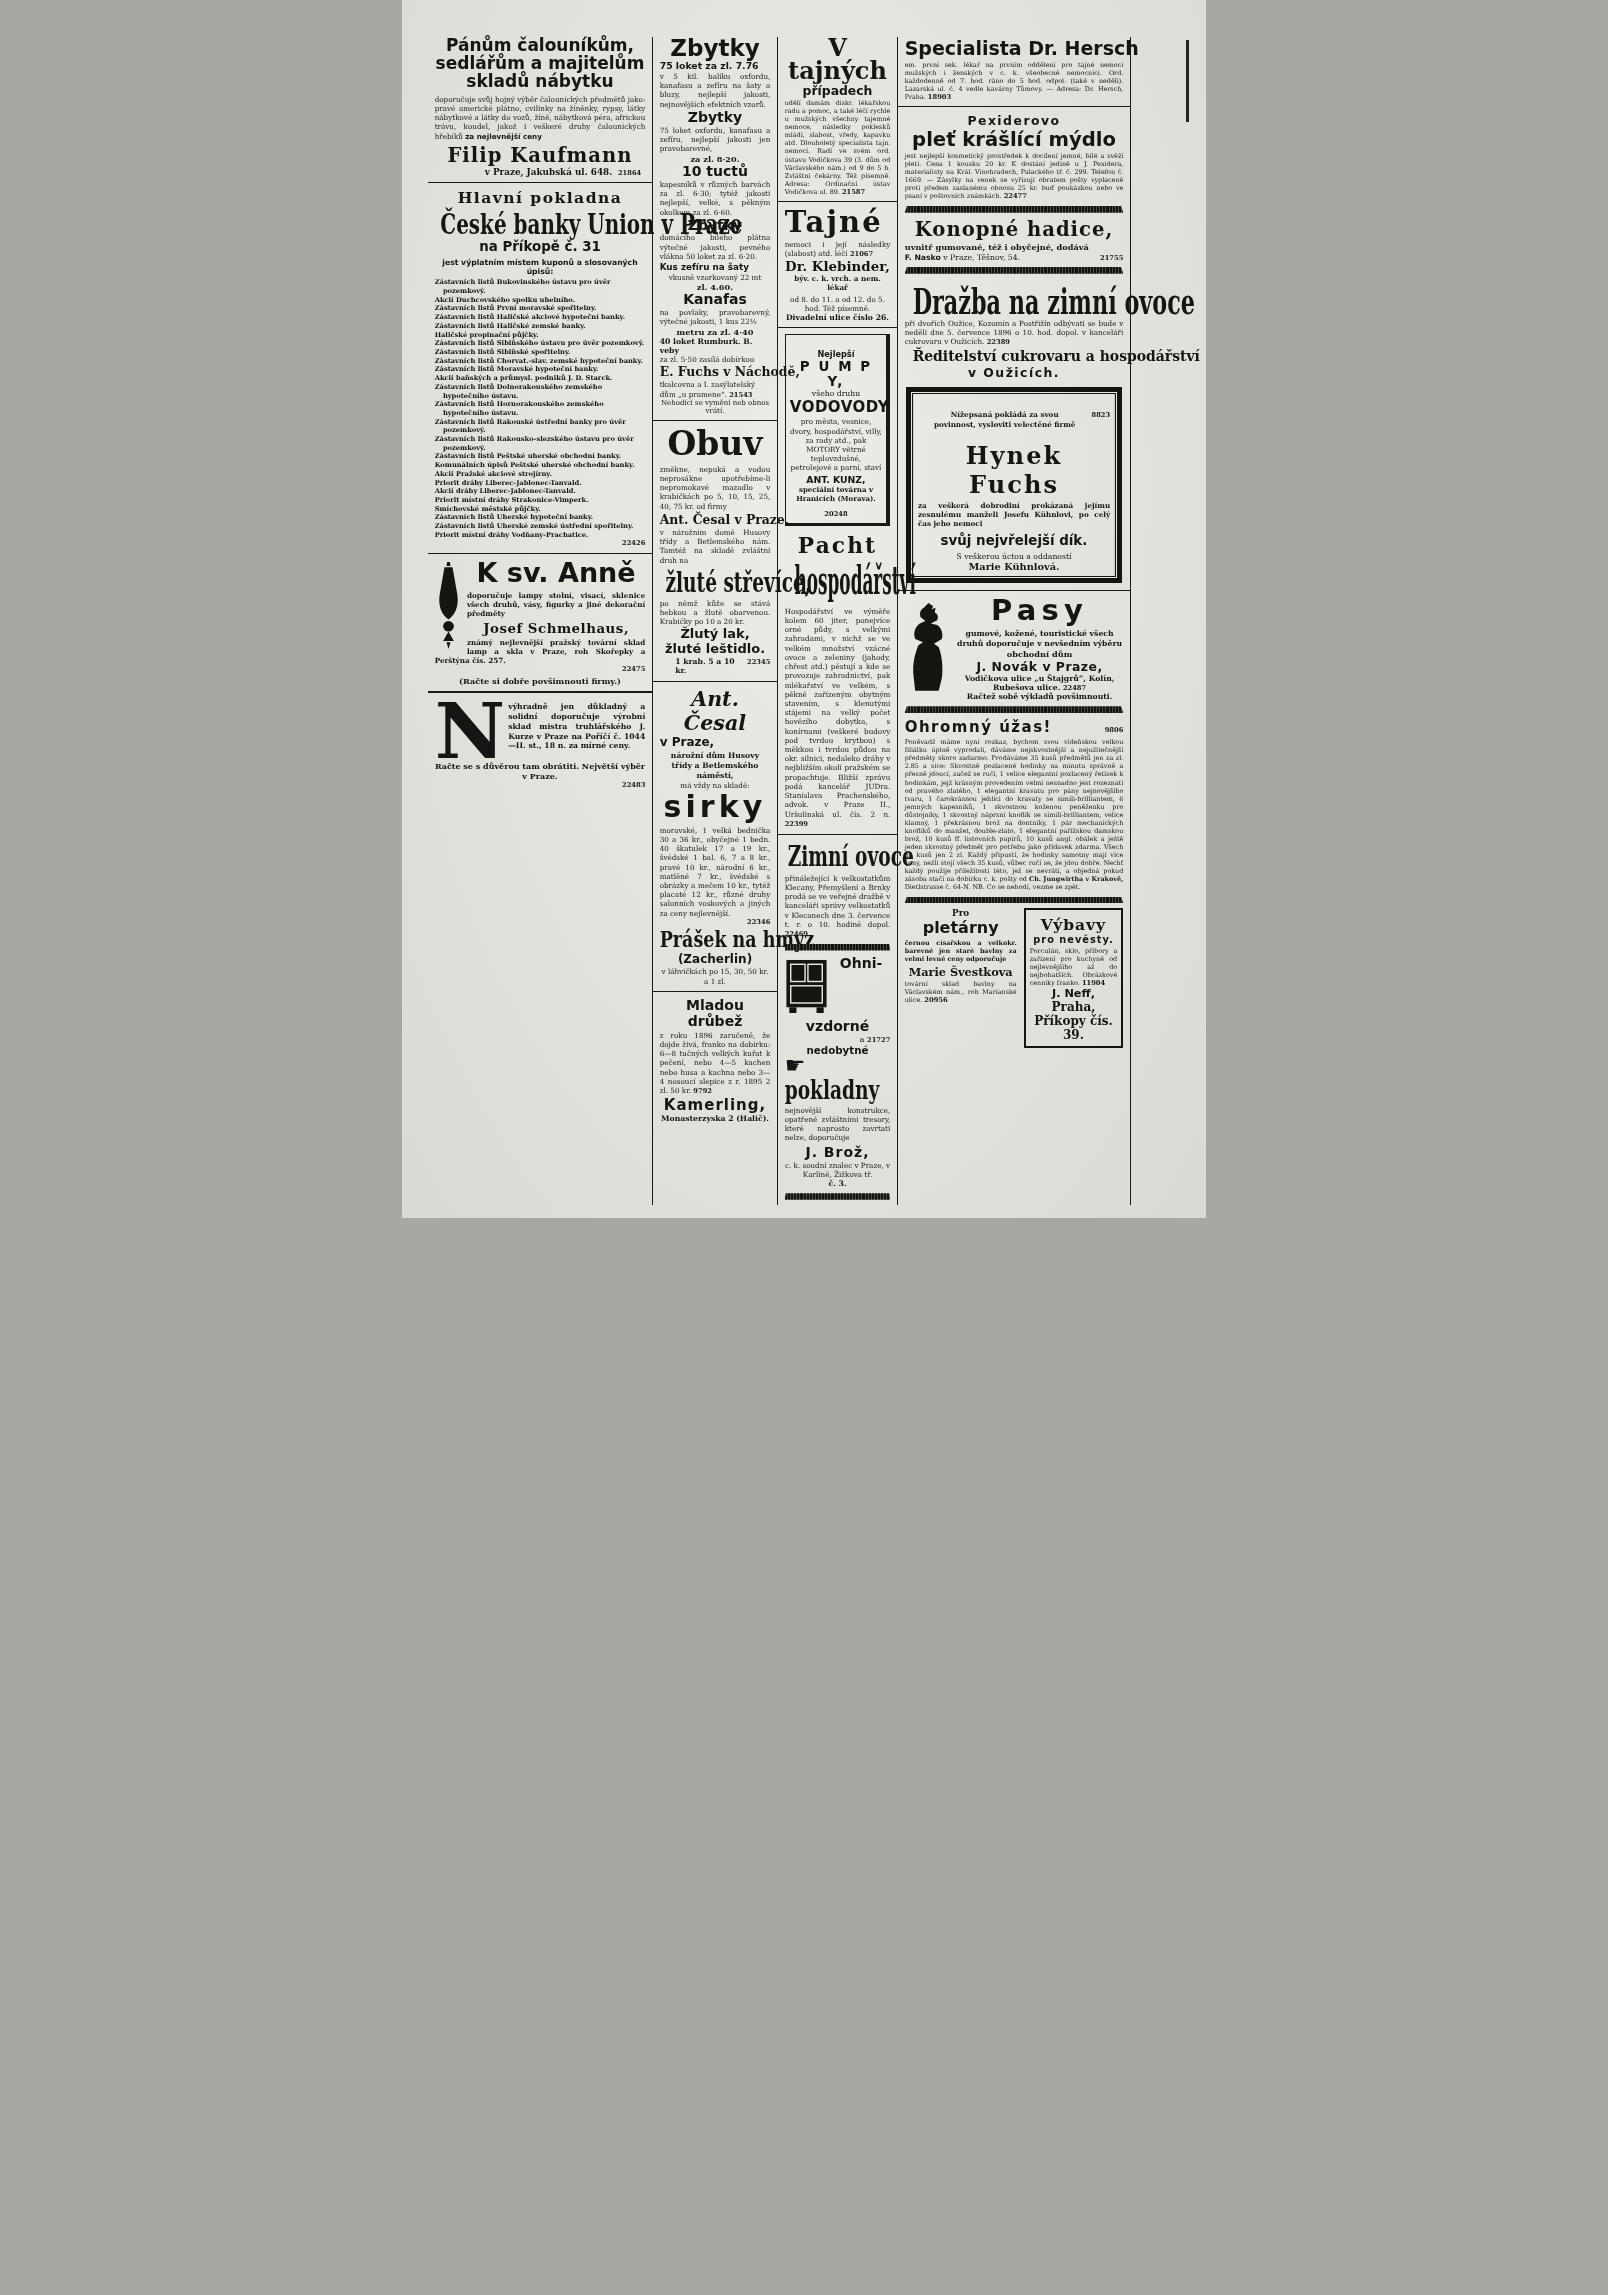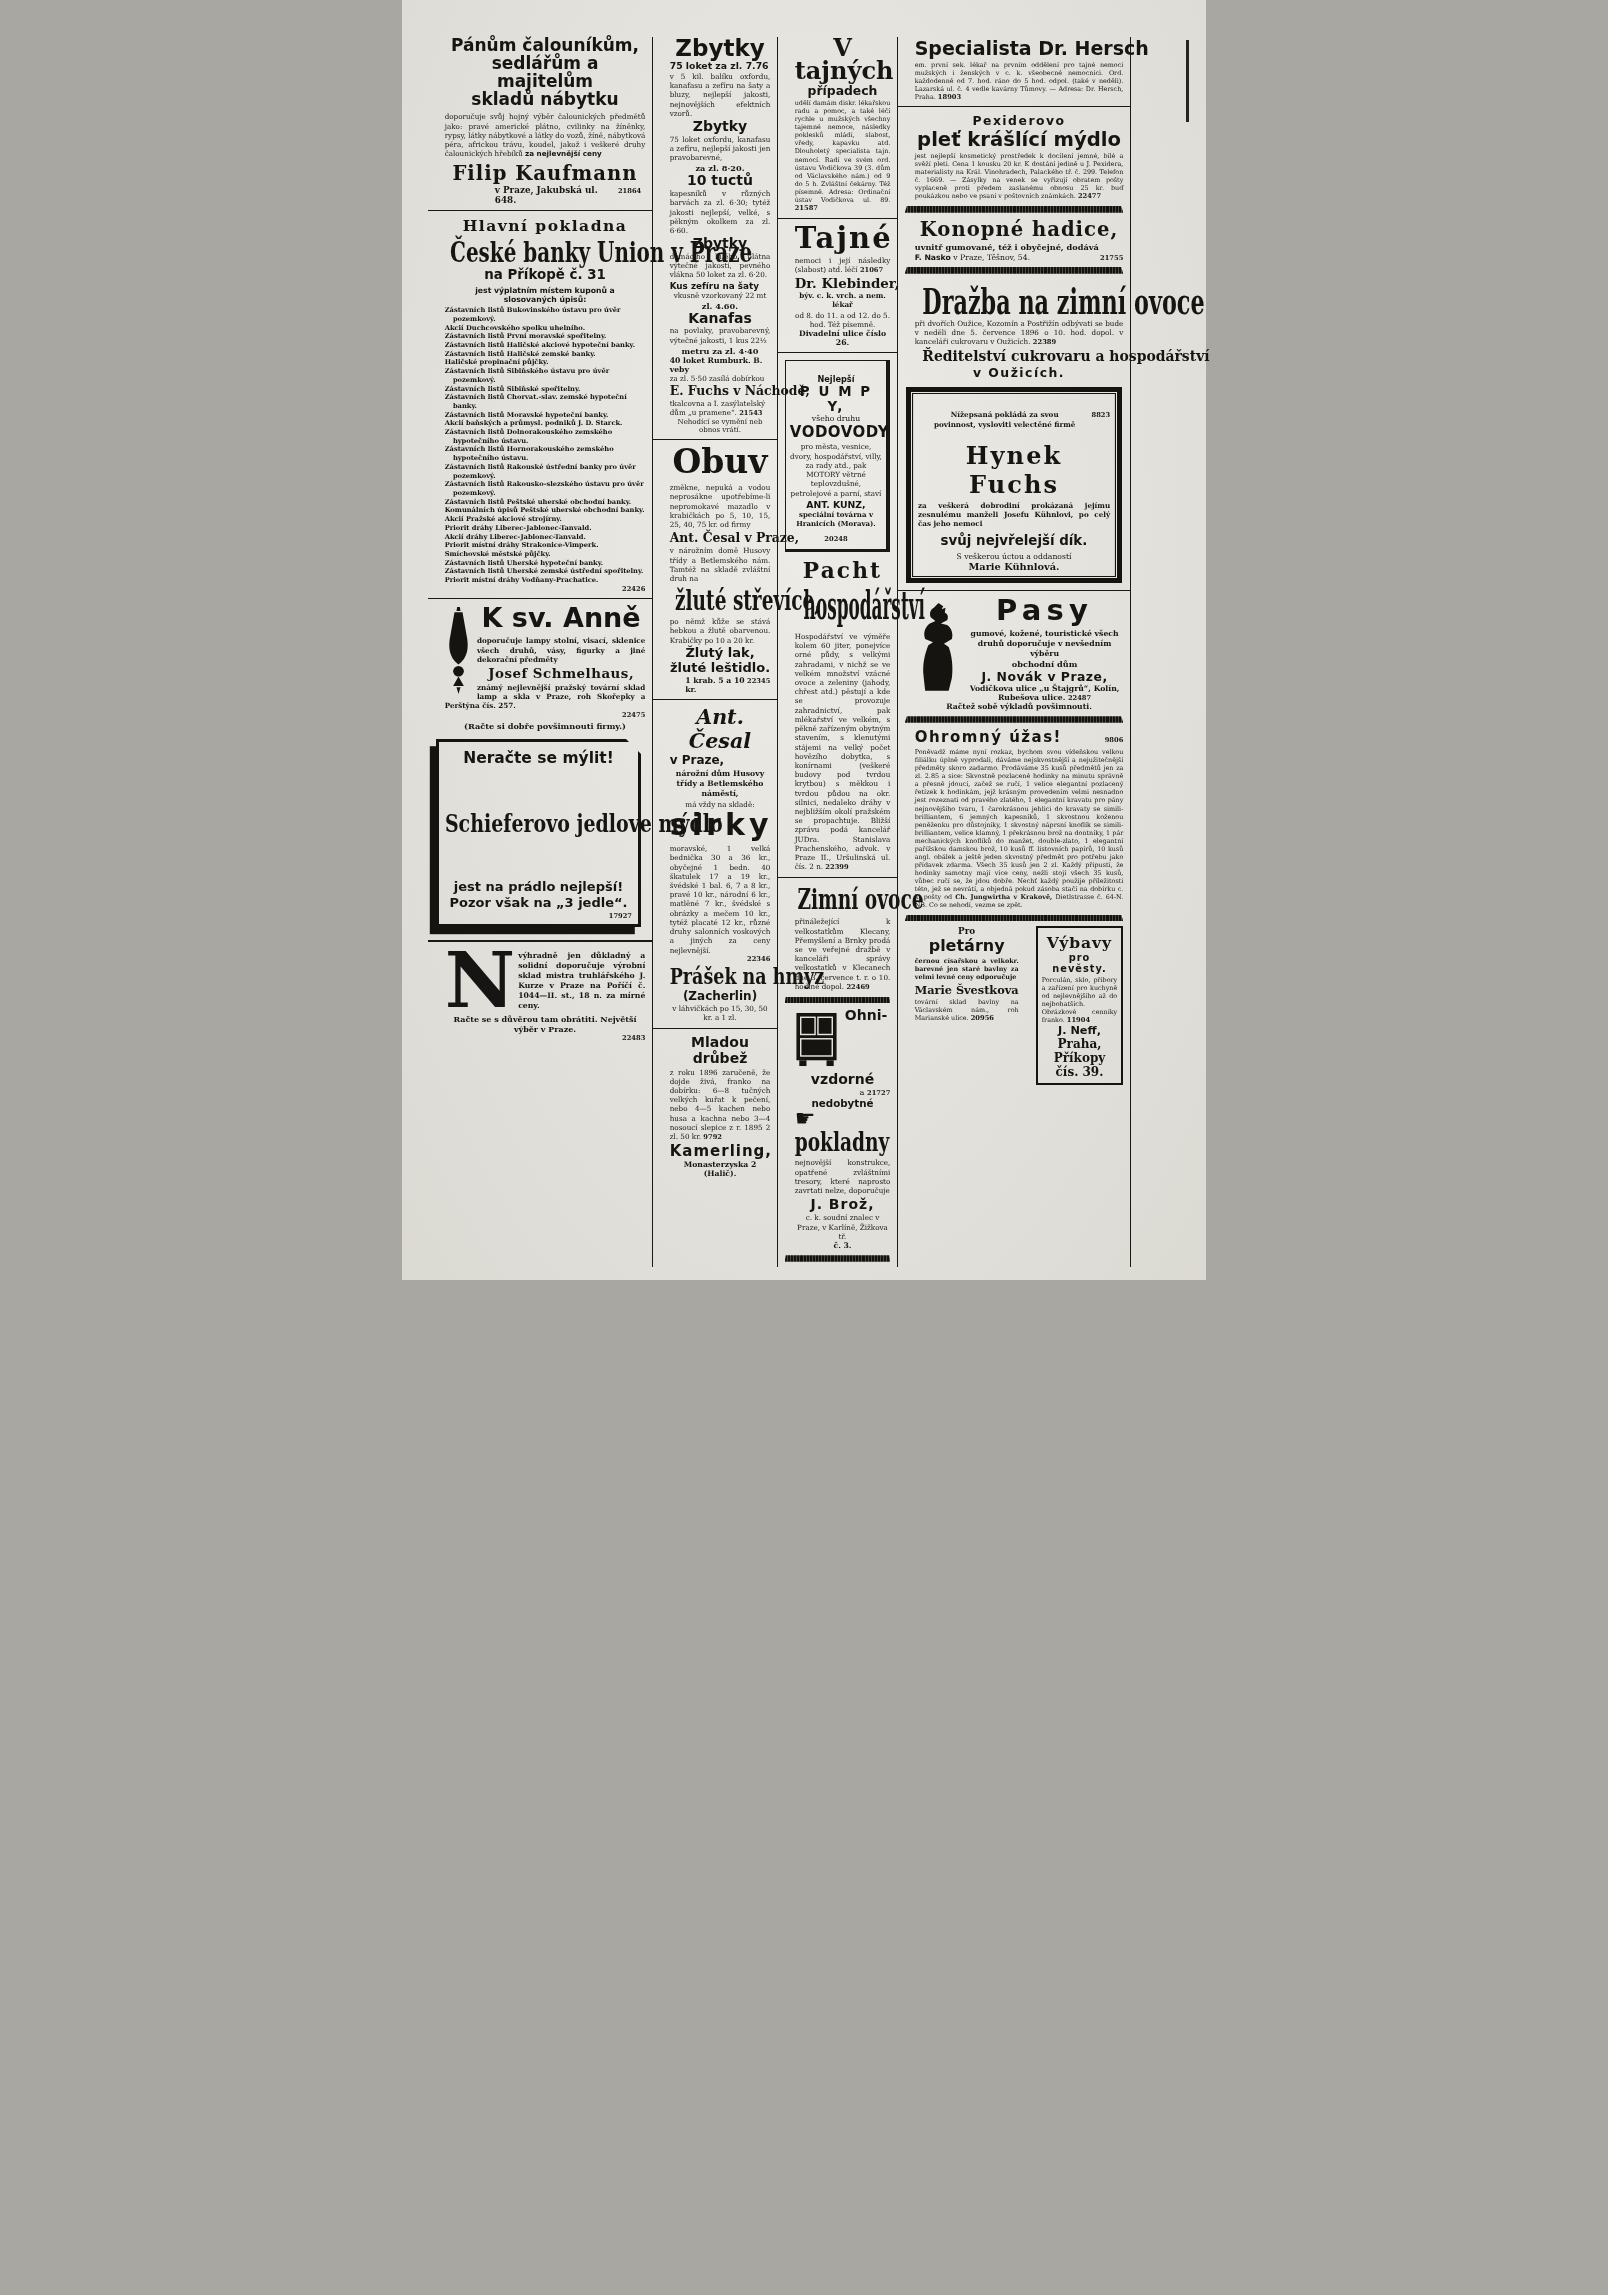--- a/index.html
+++ b/index.html
@@ -19,21 +19,21 @@
   .rule.thin{border-top-width:1px;}
   .rule.heavy{border-top-width:2.6px;}
   .bar{height:6.7px;margin:5.2px 0;background:repeating-linear-gradient(90deg,#14120f 0 2.1px,#4e4b45 2.1px 3.1px);
        clip-path:polygon(1% 0,99% 0,100% 100%,0 100%);}
 
   .c{text-align:center;}  .j{text-align:justify;}  .r{text-align:right;}
   .b{font-weight:bold;}
   .sans{font-family:"DejaVu Sans",sans-serif;}
   .body{font-size:7.2px;line-height:1.28;}
   .body-sm{font-size:6.4px;line-height:1.26;}
-  section{display:block;margin-left:10px;}
+  section{display:block;}
   .numline{display:flex;justify-content:space-between;align-items:baseline;}
   .adnum{font-size:6.7px;font-weight:bold;}
 
   
   .t-kaufmann{font-family:"DejaVu Sans",sans-serif;font-weight:bold;font-size:17px;line-height:1.05;text-align:center;}
   .t-filip{font-size:19.6px;font-weight:bold;text-align:center;letter-spacing:1px;margin-top:3.1px;}
   .t-hlavni{font-size:15.5px;font-weight:bold;text-align:center;letter-spacing:1.5px;}
   .t-union{font-size:21px;font-weight:bold;text-align:center;white-space:nowrap;transform:scale(.95,1.35);transform-origin:center top;height:32px;}
   .t-prikop{font-size:13.4px;font-weight:bold;text-align:center;font-family:"DejaVu Sans",sans-serif;}
   .bank-item{font-size:6.7px;font-weight:bold;line-height:1.3;padding-left:8.2px;text-indent:-8.2px;}
@@ -173,29 +173,20 @@
             </svg>
         </span>
         <div class="t-anna">K sv. Anně</div>
         <p class="body j b" style="margin:5.2px 0 1px;">doporučuje lampy stolní, visací, sklenice všech druhů, vásy, figurky a jiné dekorační předměty</p>
         <div class="t-schmelhaus">Josef Schmelhaus,</div>
         <p class="body j b" style="margin:2.1px 0 0;">známý nejlevnější pražský tovární sklad lamp a skla v Praze, roh Skořepky a Perštýna čís. 257.</p>
         <div class="r adnum">22475</div>
         <div class="c b" style="font-size:8.2px;margin-top:2.1px;">(Račte si dobře povšimnouti firmy.)</div>
       </section>
 
-      <div class="schieferbox">
-        <div class="t-neracte">Neračte se mýlit!</div>
-        <div class="t-schiefer">Schieferovo jedlove mýdlo</div>
-        <div class="t-pozor">
-          <div>jest na prádlo nejlepší!</div>
-          <div>Pozor však na „3 jedle“.</div>
-        </div>
-        <div class="r adnum">17927</div>
-      </div>
       <div class="rule heavy"></div>
 
       <section style="overflow:hidden;">
         <span class="dropN">N</span>
         <p class="body j b" style="margin:4.1px 0 0;font-size:7.7px;">výhradně jen důkladný a solidní doporučuje výrobní sklad mistra truhlářského J. Kurze v Praze na Poříčí č. 1044—II. st., 18 n. za mírné ceny.</p>
         <p class="b c" style="font-size:8px;margin:3.1px 0 0;clear:left;">Račte se s důvěrou tam obrátiti. Největší výběr v Praze.</p>
         <div class="r adnum">22483</div>
       </section>
     </div>
 

